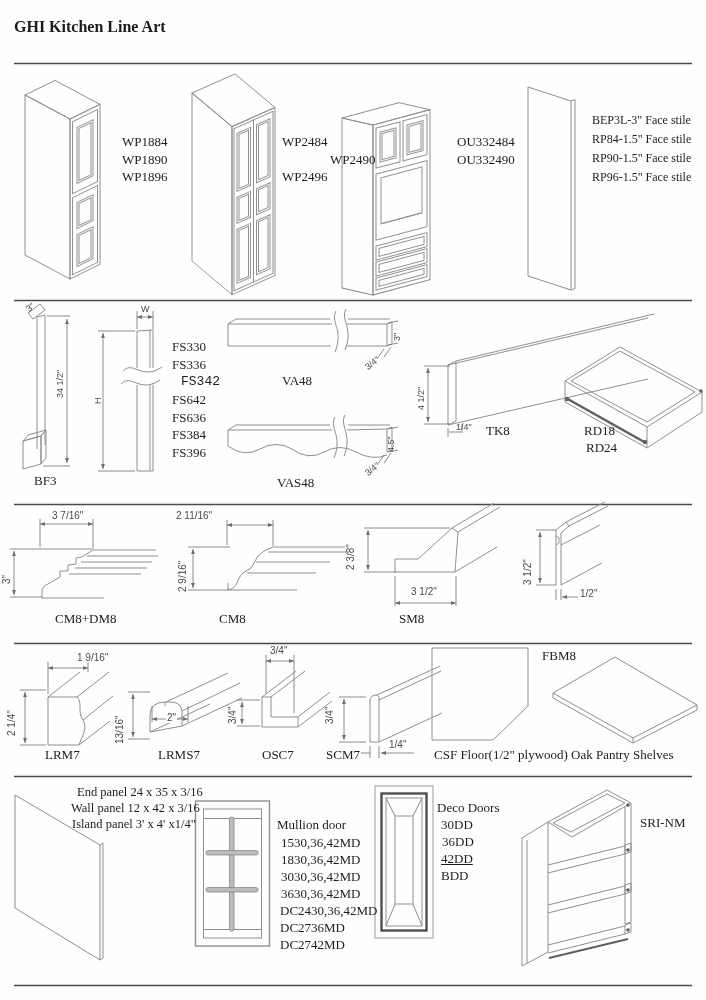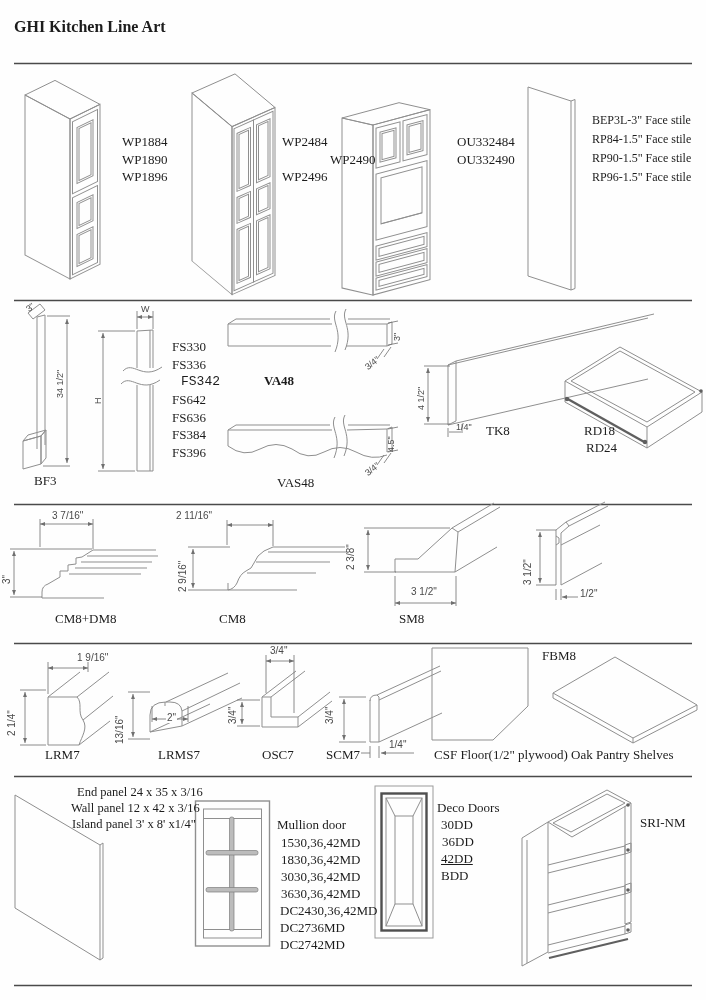--- a/index.html
+++ b/index.html
@@ -446,21 +446,21 @@
   <span class="t d9" style="left:141px;top:304px;">W</span>
   <span class="t d9 rot" style="left:93px;top:404px;">H</span>
   <span class="t lbl" style="left:172px;top:339px;">FS330</span>
   <span class="t lbl" style="left:172px;top:357px;font-family:Liberation Serif, serif;">FS336</span>
   <span class="t lbl" style="left:181px;top:374px;font-family:Liberation Mono, monospace;">FS342</span>
   <span class="t lbl" style="left:172px;top:392px;">FS642</span>
   <span class="t lbl" style="left:172px;top:410px;">FS636</span>
   <span class="t lbl" style="left:172px;top:427px;">FS384</span>
   <span class="t lbl" style="left:172px;top:445px;">FS396</span>
 
-  <span class="t lbl" style="left:264px;top:373px;font-weight:bold;">VA48</span>
+  <span class="t lbl" style="left:282px;top:373px;">VA48</span>
   <span class="t d9 rot" style="left:392px;top:341px;">3"</span>
   <span class="t d9 rot38" style="left:363px;top:364px;">3/4"</span>
 
   <span class="t lbl" style="left:277px;top:475px;">VAS48</span>
   <span class="t d9 rot" style="left:386px;top:452px;">4.5"</span>
   <span class="t d9 rot38" style="left:363px;top:470px;">3/4"</span>
 
   <span class="t d9 rot" style="left:416px;top:410px;">4 1/2"</span>
   <span class="t d9" style="left:456px;top:422px;">1/4"</span>
   <span class="t lbl" style="left:486px;top:423px;">TK8</span>
@@ -498,21 +498,21 @@
 
   <span class="t d10 rot" style="left:324px;top:724px;">3/4"</span>
   <span class="t d10" style="left:389px;top:739px;">1/4"</span>
   <span class="t lbl" style="left:326px;top:747px;">SCM7</span>
 
   <span class="t lbl" style="left:434px;top:747px;">CSF Floor(1/2" plywood)</span>
   <span class="t lbl" style="left:571px;top:747px;">Oak Pantry Shelves</span>
 
   <span class="t lbl125" style="left:77px;top:785px;">End panel 24 x 35 x 3/16</span>
   <span class="t lbl125" style="left:71px;top:801px;">Wall panel 12 x 42 x 3/16</span>
-  <span class="t lbl125" style="left:72px;top:817px;">Island panel 3' x 8' x1/4"</span>
+  <span class="t lbl125" style="left:72px;top:817px;">Island panel 3' x 4' x1/4"</span>
 
   <span class="t lbl" style="left:277px;top:817px;">Mullion door</span>
   <span class="t lbl" style="left:281px;top:835px;">1530,36,42MD</span>
   <span class="t lbl" style="left:281px;top:852px;">1830,36,42MD</span>
   <span class="t lbl" style="left:281px;top:869px;">3030,36,42MD</span>
   <span class="t lbl" style="left:281px;top:886px;">3630,36,42MD</span>
   <span class="t lbl" style="left:280px;top:903px;">DC2430,36,42MD</span>
   <span class="t lbl" style="left:280px;top:920px;">DC2736MD</span>
   <span class="t lbl" style="left:280px;top:937px;">DC2742MD</span>
 

